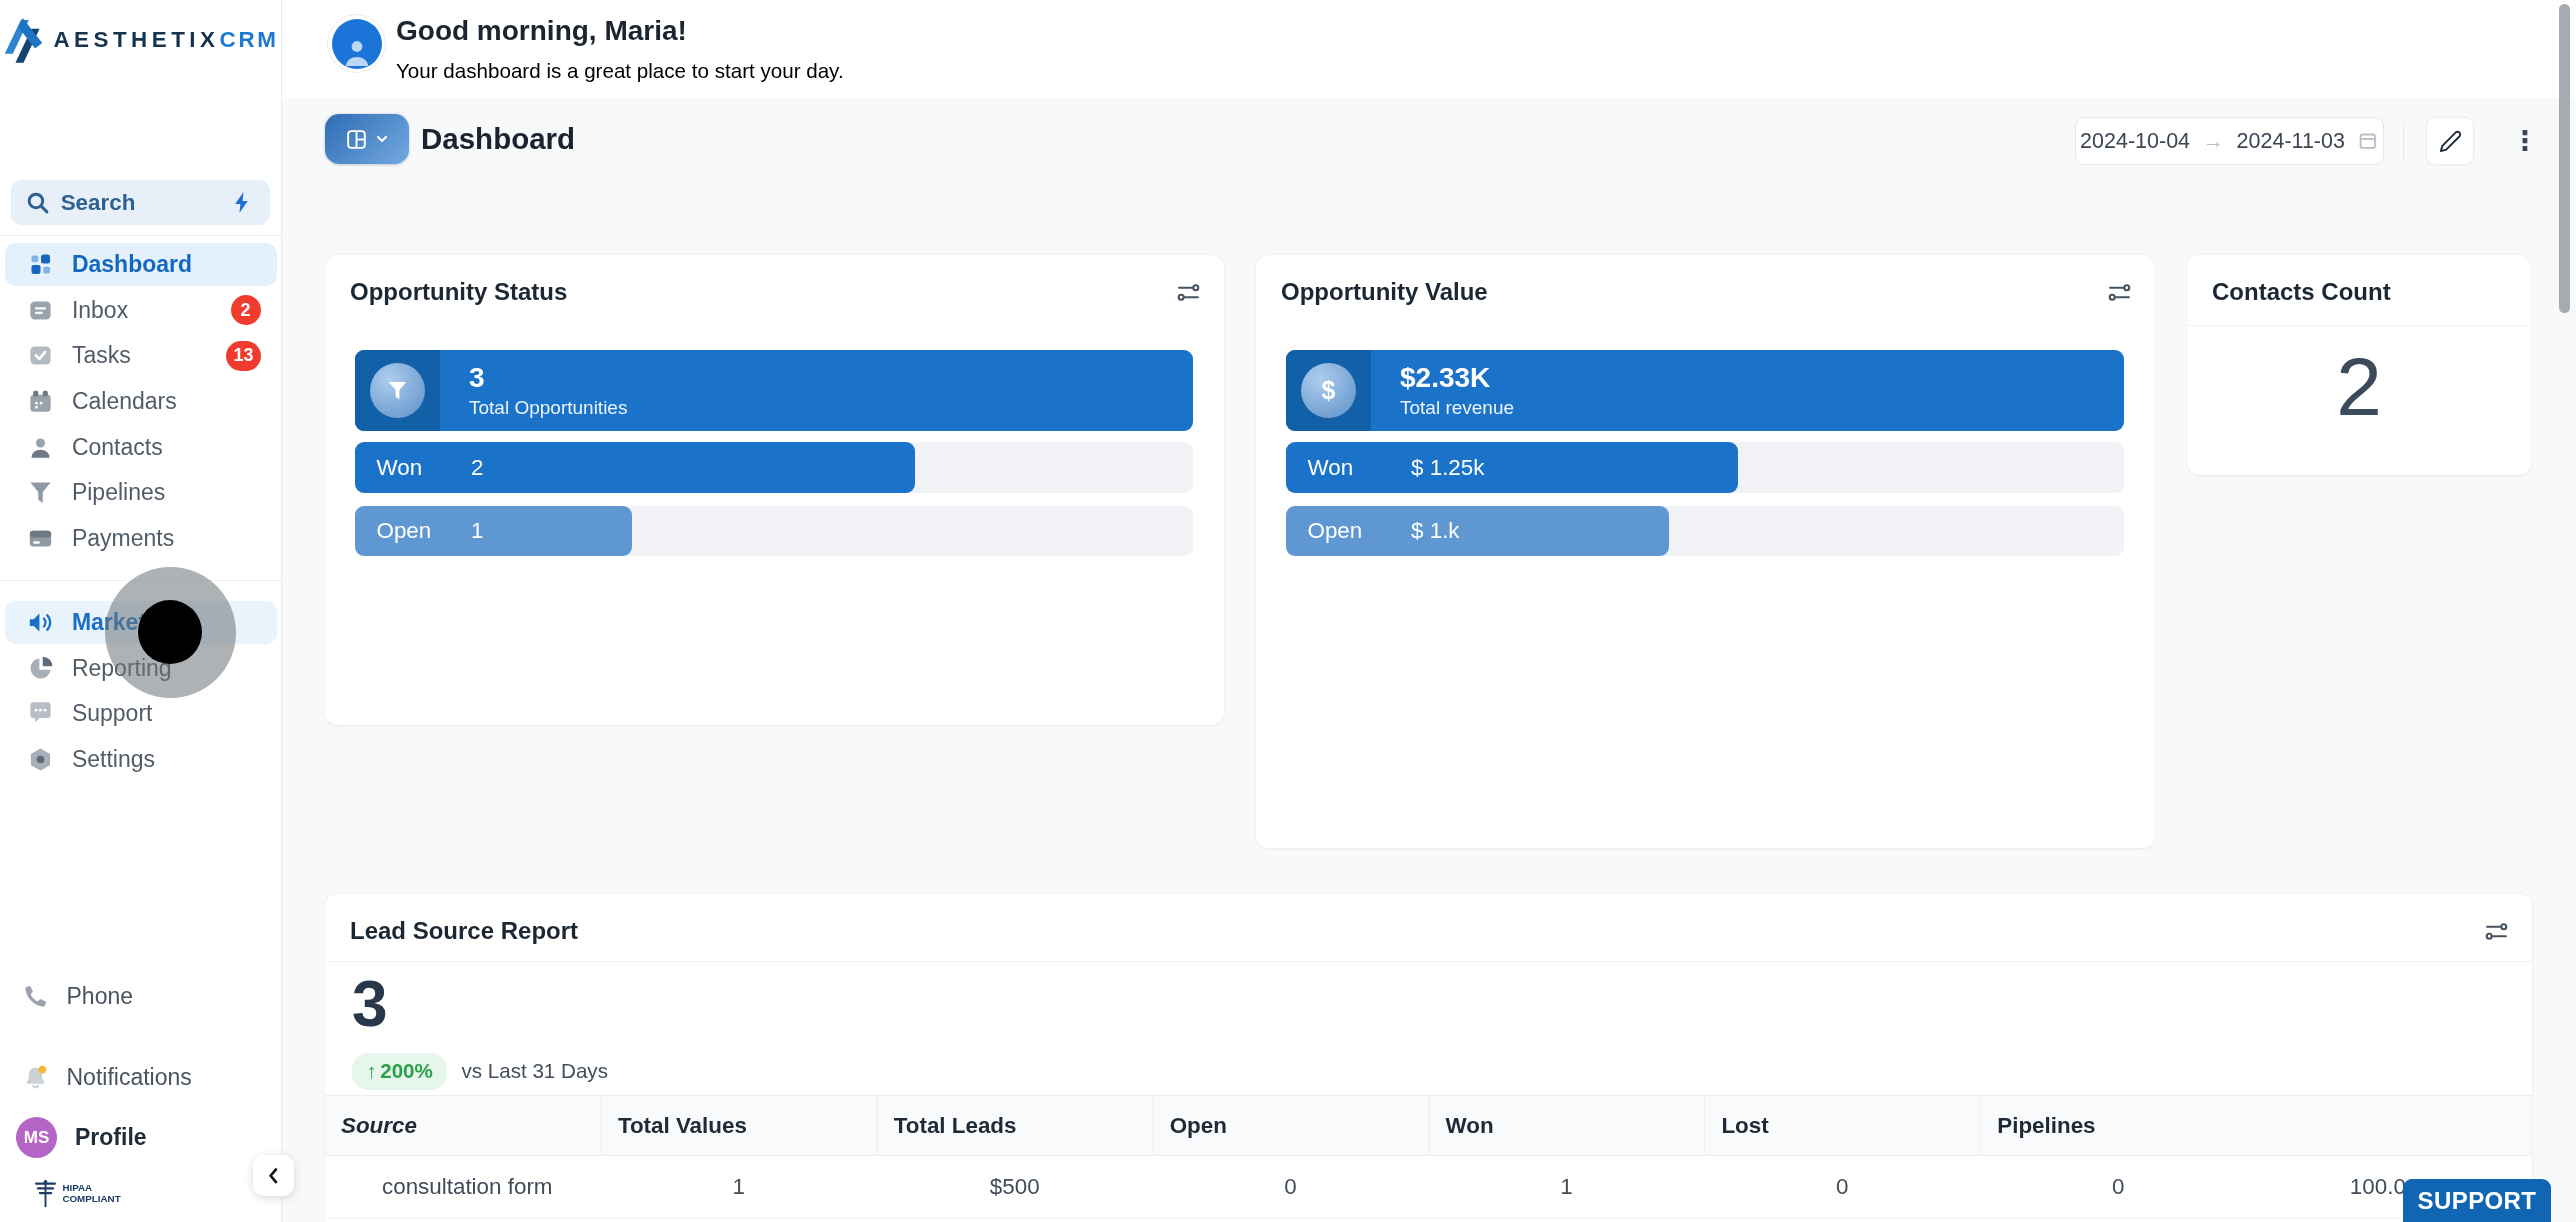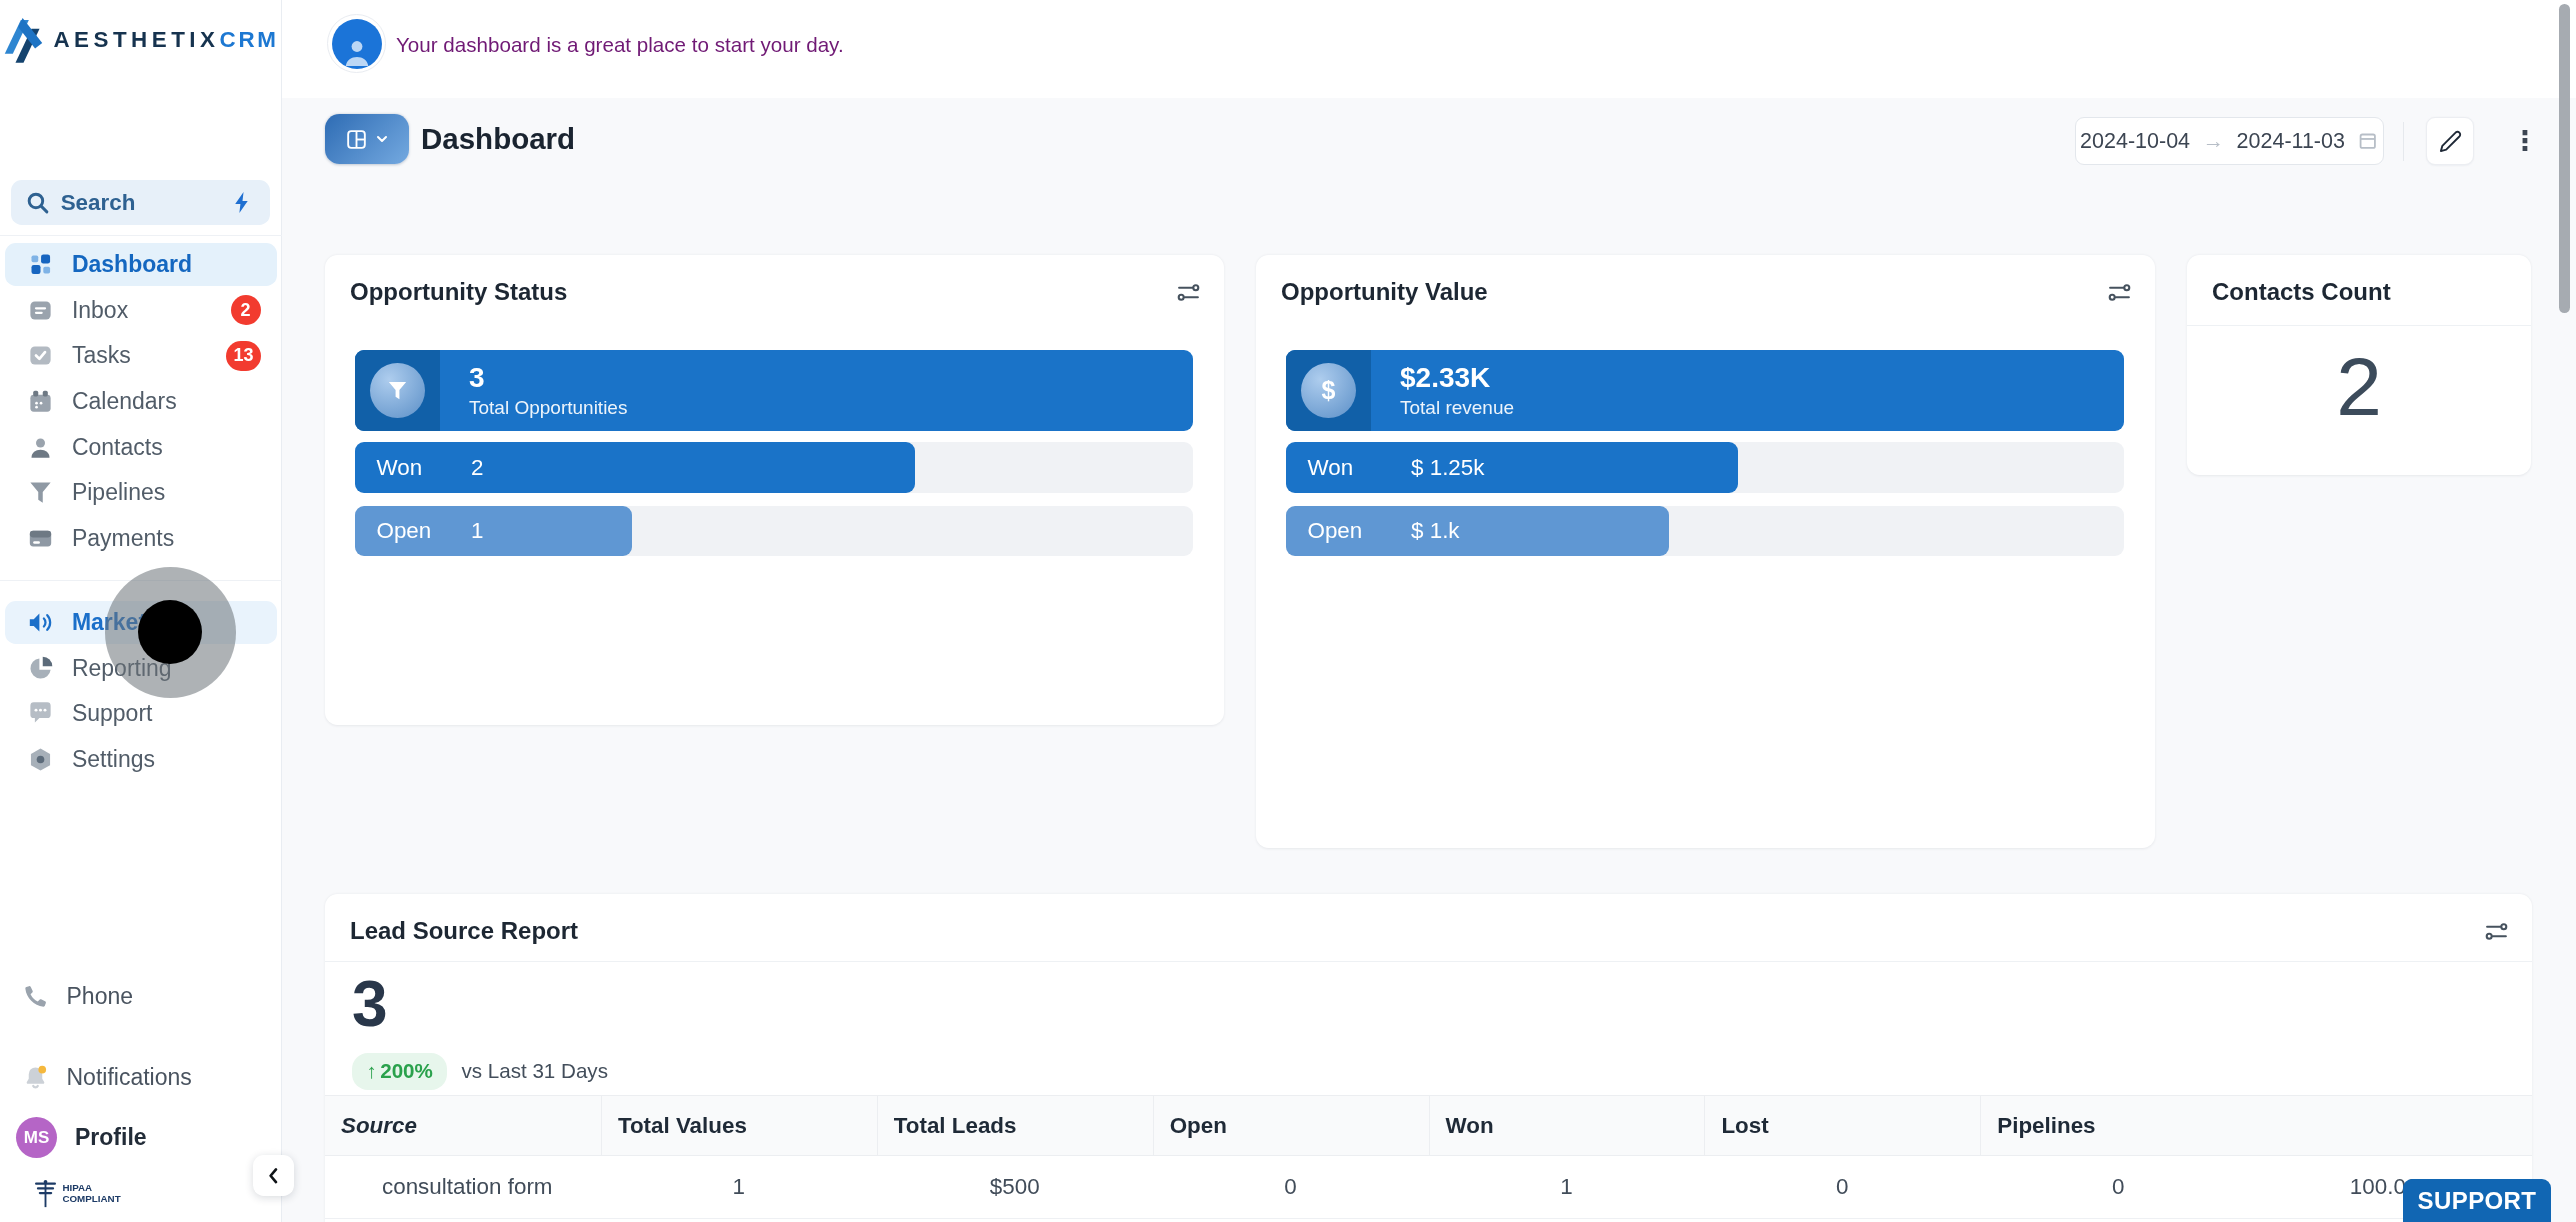--- a/index.html
+++ b/index.html
@@ -33,21 +33,21 @@
   .hipaa .txt{font-size:9.8px;font-weight:700;line-height:1.1;color:#1d3b66;}
   .collapse-btn{position:absolute;left:253px;top:1155px;width:41px;height:41px;background:#fff;border-radius:10.7px;box-shadow:0 1.8px 9px rgba(20,30,50,.16);display:flex;align-items:center;justify-content:center;z-index:9;cursor:pointer;}
 
   
   .main{position:absolute;left:282px;top:0;width:2294px;height:1223px;}
   .topband{position:absolute;left:0;top:0;width:2294px;height:98px;background:#fff;}
   .greet-avatar{position:absolute;left:45px;top:14.3px;width:59px;height:59px;border-radius:50%;background:#fff;border:1.8px solid #e9ecf1;display:flex;align-items:center;justify-content:center;}
   .greet-avatar .inner{width:50px;height:50px;border-radius:50%;background:#1b74d8;display:flex;align-items:flex-end;justify-content:center;overflow:hidden;}
   .greet-texts{position:absolute;left:114px;top:15px;}
   .greet-title{font-size:28px;font-weight:700;color:#1b2530;}
-  .greet-sub{font-size:20.6px;color:#701a75;margin-top:18px;}
+  .greet-sub{font-size:20.6px;color:#000000;margin-top:12px;}
 
   .toolbar-title-btn{position:absolute;left:43px;top:114px;width:84px;height:50px;border-radius:14.3px;background:linear-gradient(135deg,#2e6cb4,#74a9e0);display:flex;align-items:center;justify-content:center;gap:5.4px;cursor:pointer;box-shadow:0 0.9px 2.7px rgba(20,50,90,.25);}
   .page-title{position:absolute;left:139px;top:114px;height:50px;display:flex;align-items:center;font-size:29.5px;font-weight:700;color:#1a2430;}
   .daterange{position:absolute;left:1793px;top:117px;width:309px;height:48px;background:#fff;border:0.9px solid #e3e7ec;border-radius:9px;display:flex;align-items:center;justify-content:center;gap:12.5px;font-size:21.5px;color:#3c4552;cursor:pointer;}
   .range-arrow{color:#b7bec7;font-size:21.5px;}
   .tb-div{position:absolute;left:2121px;top:122px;width:0.9px;height:39px;background:#e6e9ed;}
   .edit-btn{position:absolute;left:2144px;top:117px;width:48px;height:48px;background:#fff;border:0.9px solid #eceef2;border-radius:9px;box-shadow:0 0.9px 1.8px rgba(20,40,70,.05);display:flex;align-items:center;justify-content:center;cursor:pointer;}
   .kebab-btn{position:absolute;left:2219px;top:117px;width:48px;height:48px;display:flex;align-items:center;justify-content:center;font-size:27px;font-weight:700;color:#3c4552;letter-spacing:0;cursor:pointer;}
 
   .card{position:absolute;background:#fff;border-radius:12.5px;box-shadow:0 0.9px 2.7px rgba(23,37,56,.08);}
@@ -260,20 +260,21 @@
 
     <div class="greet-avatar">
       <div class="inner">
         <svg width="36" height="36" viewBox="0 0 24 24">
           <circle cx="12" cy="9" r="3.6" fill="#bcd7f5"></circle>
             <path d="M4.5 22c.6-4 3.8-6 7.5-6s6.9 2 7.5 6H4.5z" fill="#bcd7f5"></path>
         </svg>
       </div>
     </div>
     <div class="greet-texts">
+      <div class="greet-title">Good morning, Maria!</div>
       <div class="greet-sub">Your dashboard is a great place to start your day.</div>
     </div>
 
     <div class="toolbar-title-btn">
       <svg width="25" height="25" viewBox="0 0 24 24" fill="none" stroke="#ffffff" stroke-width="1.8">
         <rect x="4" y="4" width="16" height="16" rx="3"></rect>
           <line x1="12" y1="4" x2="12" y2="20"></line>
           <line x1="12" y1="12" x2="20" y2="12"></line>
       </svg>
       <svg width="16" height="16" viewBox="0 0 24 24" fill="none" stroke="#ffffff" stroke-width="3" stroke-linecap="round" stroke-linejoin="round">

